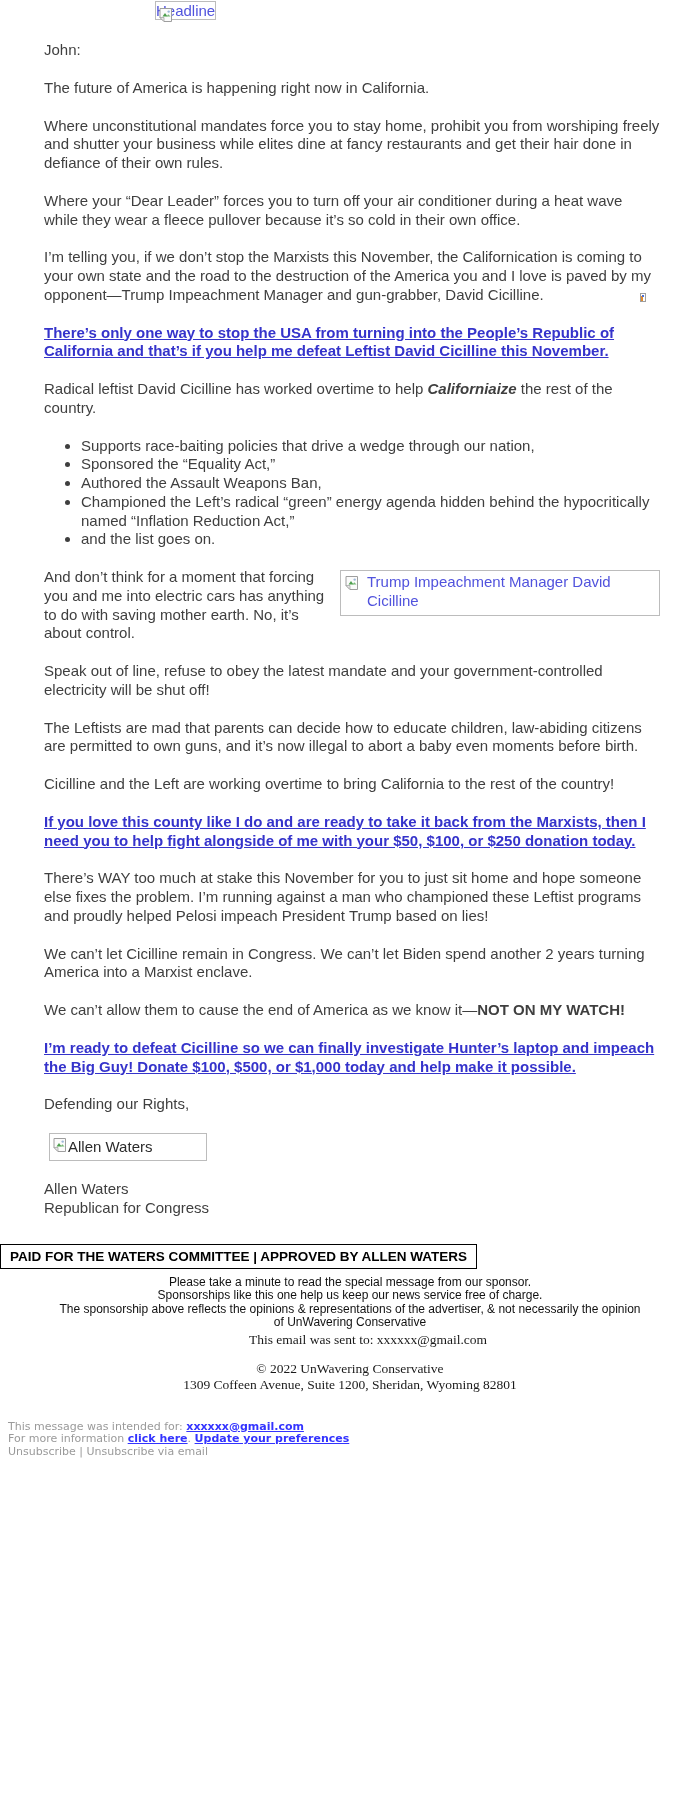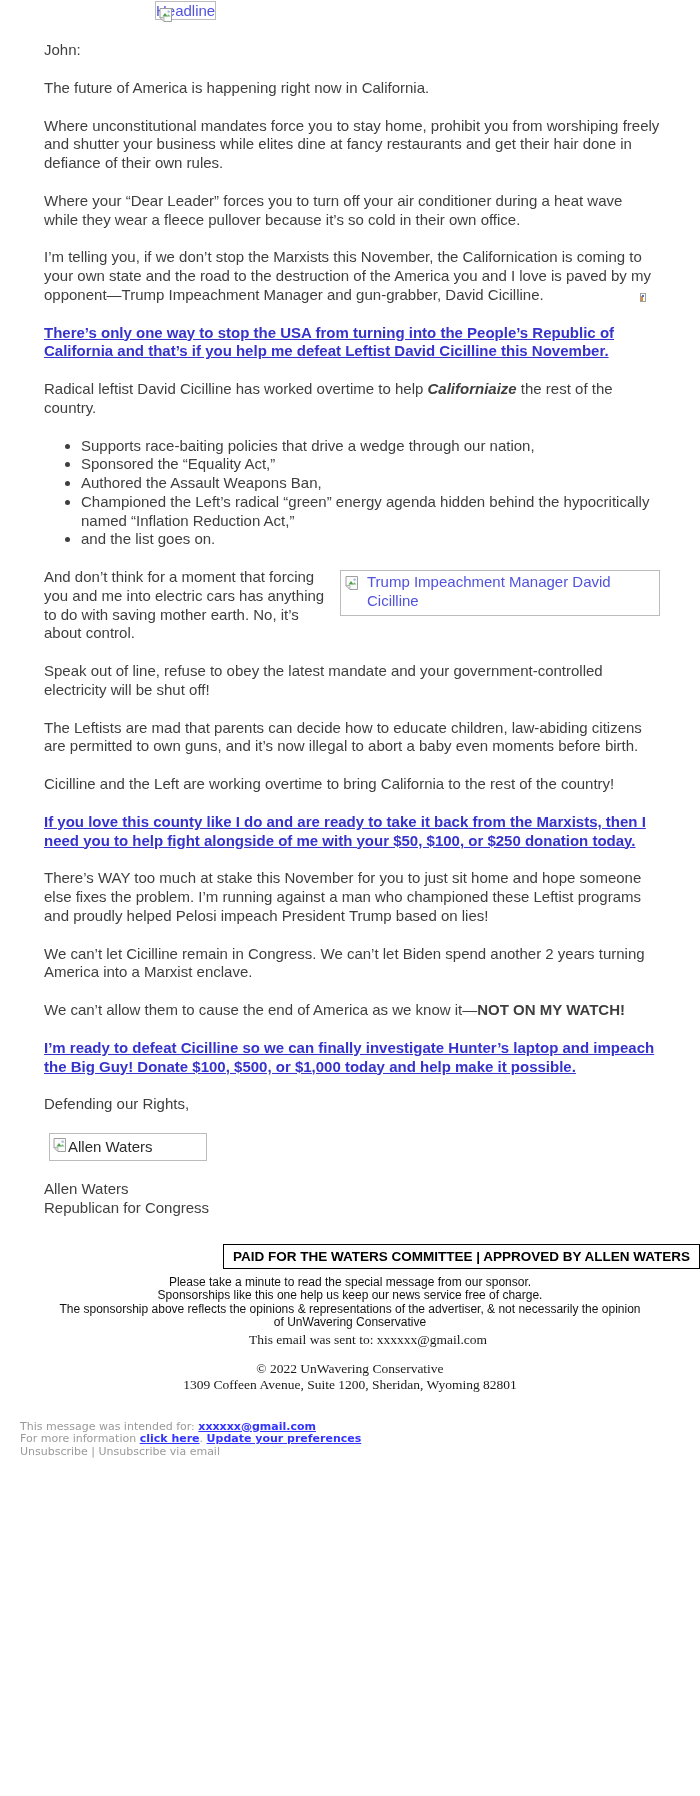--- a/index.html
+++ b/index.html
@@ -35,33 +35,33 @@
     width:158px; height:28px; margin:19px 0 19px 5px; padding:2px 3px;
     display:flex; align-items:center; color:#2b2b2b;
   }
   .sig-box .bimg { flex:0 0 auto; margin-right:1px; }
 
   ul { margin:19px 0; padding-left:37px; }
   li { margin:0; }
 
   .sig-block { margin:19px 0 10px; color:#3f3f3f; }
 
-  .disclaimer-wrap { text-align:right; margin:26px 0 7px;padding-left:40px; }
+  .disclaimer-wrap { text-align:left; margin:26px 0 7px; }
   .paid-box {
     display:inline-block; border:1px solid #000; padding:4px 9px;
     font-weight:bold; font-size:13.5px; line-height:15px; color:#000;
   }
 
   .sponsor { text-align:center; font-size:12px; line-height:13.5px; color:#111; }
   .serif { font-family:"Liberation Serif", serif; font-size:13.5px; color:#1a1a1a; }
   .sponsor .serif { line-height:16px; margin-top:2px;margin-left:36px; }
   .publisher { text-align:center; margin-top:13px; line-height:16.5px; }
 
   .footer {
-    margin-top:27px; padding-left:20px;
+    margin-top:27px; padding-left:8px;
     font-family:"DejaVu Sans", sans-serif;
     font-size:11px; line-height:12.5px; color:#9a9a9a;
   }
   .footer-link { color:#3333ff; font-weight:bold; text-decoration:underline; }
 
   .tracking-artifact {
     position:absolute; left:640px; top:293px; width:6px; height:9px;
     border:1px solid #9e9e9e; background:#fff;
   }
   .tracking-artifact::before {

